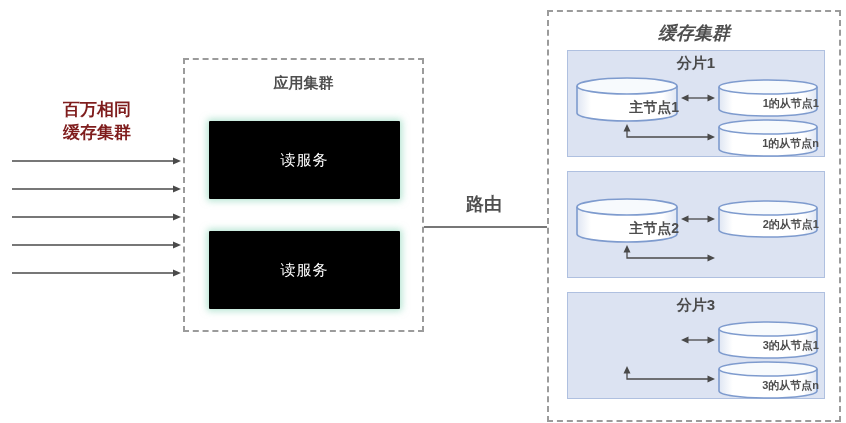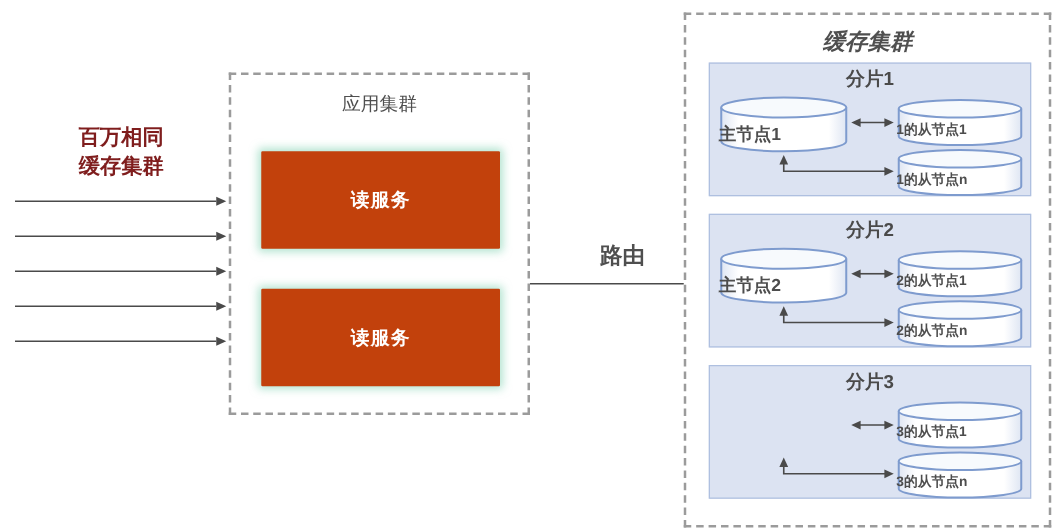--- a/index.html
+++ b/index.html
@@ -27,52 +27,52 @@
     text-align: center;
     font-size: 17px;
     font-weight: bold;
     line-height: 23px;
     color: #7f1d1d;
   }
   .request-label span { display: block; }
   .route-label {
     position: absolute;
     left: 452px; top: 192px; width: 64px;
-    text-align: right;
+    text-align: center;
     font-size: 18px;
     font-weight: bold;
     color: #4f4f4f;
   }
   .app-cluster {
     position: absolute;
     left: 183px; top: 58px;
     width: 241px; height: 274px;
     border: 2px dashed #9b9b9b;
     background: #ffffff;
   }
   .app-title {
     position: absolute;
     left: 0; top: 14px; width: 100%;
     text-align: center;
     font-size: 15px;
-    font-weight: normal;
+    font-weight: bold;
     color: #4f4f4f;
   }
   .service-box {
     position: absolute;
     left: 24px; width: 191px; height: 78px;
-    background: #c2410c;
+    background: #000000;
     border-radius: 1px;
     box-shadow: 0 0 7px 2px rgba(118, 205, 172, 0.55);
     display: flex;
     align-items: center;
     justify-content: center;
     color: #ffffff;
     font-size: 15px;
-    font-weight: bold;
+    font-weight: normal;
     letter-spacing: 1px;
   }
   .service-box.first  { top: 61px; }
   .service-box.second { top: 171px; }
   .cache-cluster {
     position: absolute;
     left: 547px; top: 10px;
     width: 294px; height: 412px;
     border: 2px dashed #9b9b9b;
     background: #ffffff;
@@ -101,21 +101,21 @@
     text-align: center;
     font-size: 15px;
     font-weight: bold;
     color: #4a4a4a;
   }
   .cyl { position: absolute; }
   .cyl svg { position: absolute; left: 0; top: 0; }
   .cyl-label {
     position: absolute;
     left: 0; width: 100%;
-    text-align: left;
+    text-align: right;
     font-weight: bold;
     color: #4d4d4d;
     white-space: nowrap;
   }
   .cyl.master { left: 7px; top: 25px; width: 104px; height: 47px; }
   .cyl.master .cyl-label { top: 23px; font-size: 14px; }
   .cyl.slave1 { left: 149px; top: 27px; width: 102px; height: 40px; }
   .cyl.slaven { left: 149px; top: 67px; width: 102px; height: 40px; }
   .cyl.slave1 .cyl-label, .cyl.slaven .cyl-label { top: 18px; font-size: 11px; }
   .shard-arrows {
@@ -213,41 +213,33 @@
         <line class="stroke" x1="119" y1="47" x2="141" y2="47"></line>
         <polygon class="head" points="113,47 120.5,43.5 120.5,50.5"></polygon>
         <polygon class="head" points="147,47 139.5,43.5 139.5,50.5"></polygon>
         <polyline class="stroke" points="59,80 59,86 140,86"></polyline>
         <polygon class="head" points="59,73 55.5,80.5 62.5,80.5"></polygon>
         <polygon class="head" points="147,86 139.5,82.5 139.5,89.5"></polygon>
       </svg>
     </div>
 
     <div class="shard s2">
-      <div class="shard-title">分片2</div>
       <div class="cyl master">
         <svg width="104" height="47" viewBox="0 0 104 47">
           <path class="cylshape" d="M2 10 v27 a50 8 0 0 0 100 0 V10" fill="url(#cylGrad)"></path>
           <ellipse class="cylshape" cx="52" cy="10" rx="50" ry="8" fill="#f7fafd"></ellipse>
         </svg>
         <span class="cyl-label">主节点2</span>
       </div>
       <div class="cyl slave1">
         <svg width="102" height="40" viewBox="0 0 102 40">
           <path class="cylshape" d="M2 9 v22 a49 7 0 0 0 98 0 V9" fill="url(#cylGrad)"></path>
           <ellipse class="cylshape" cx="51" cy="9" rx="49" ry="7" fill="#f7fafd"></ellipse>
         </svg>
         <span class="cyl-label">2的从节点1</span>
-      </div>
-      <div class="cyl slaven">
-        <svg width="102" height="40" viewBox="0 0 102 40">
-          <path class="cylshape" d="M2 9 v22 a49 7 0 0 0 98 0 V9" fill="url(#cylGrad)"></path>
-          <ellipse class="cylshape" cx="51" cy="9" rx="49" ry="7" fill="#f7fafd"></ellipse>
-        </svg>
-        <span class="cyl-label">2的从节点n</span>
       </div>
       <svg class="shard-arrows" width="258" height="112" viewBox="0 0 258 112">
         <line class="stroke" x1="119" y1="47" x2="141" y2="47"></line>
         <polygon class="head" points="113,47 120.5,43.5 120.5,50.5"></polygon>
         <polygon class="head" points="147,47 139.5,43.5 139.5,50.5"></polygon>
         <polyline class="stroke" points="59,80 59,86 140,86"></polyline>
         <polygon class="head" points="59,73 55.5,80.5 62.5,80.5"></polygon>
         <polygon class="head" points="147,86 139.5,82.5 139.5,89.5"></polygon>
       </svg>
     </div>

